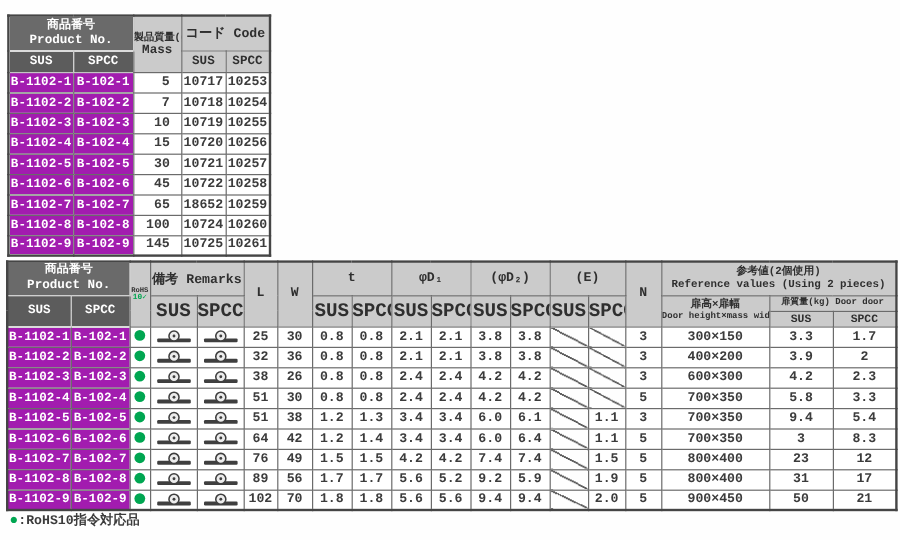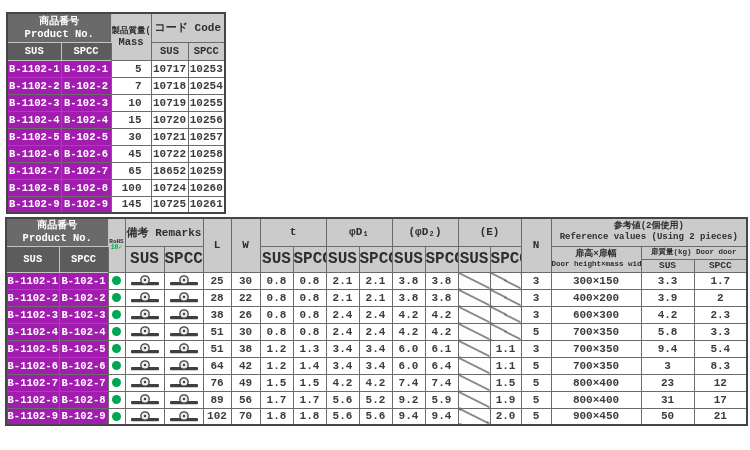--- a/index.html
+++ b/index.html
@@ -252,22 +252,22 @@
               <circle cx="16" cy="6" r="1.2" fill="#3f3f3f"></circle>
             </svg>
           </td>
           <td class="icon-cell">
             <svg width="32" height="13" viewBox="0 0 32 13">
               <rect x="2" y="8" width="28" height="3.2" rx="1" fill="#3f3f3f"></rect>
               <circle cx="16" cy="6" r="4.2" fill="#ececec" stroke="#3f3f3f" stroke-width="1.3"></circle>
               <circle cx="16" cy="6" r="1.2" fill="#3f3f3f"></circle>
             </svg>
           </td>
-          <td>28</td>
-          <td>22</td>
+          <td>32</td>
+          <td>36</td>
           <td>0.8</td>
           <td>0.8</td>
           <td>2.1</td>
           <td>2.1</td>
           <td>3.8</td>
           <td>3.8</td>
           <td class="slash"></td>
           <td class="slash"></td>
           <td>3</td>
           <td>400×200</td>
@@ -501,14 +501,17 @@
           <td class="slash"></td>
           <td>2.0</td>
           <td>5</td>
           <td>900×450</td>
           <td>50</td>
           <td>21</td>
         </tr>
       </tbody>
   </table>
 
+  <div class="footer">
+    <span class="fdot">●</span><span>:RoHS10指令対応品</span>
+  </div>
 
 </div>
 
 </body></html>

